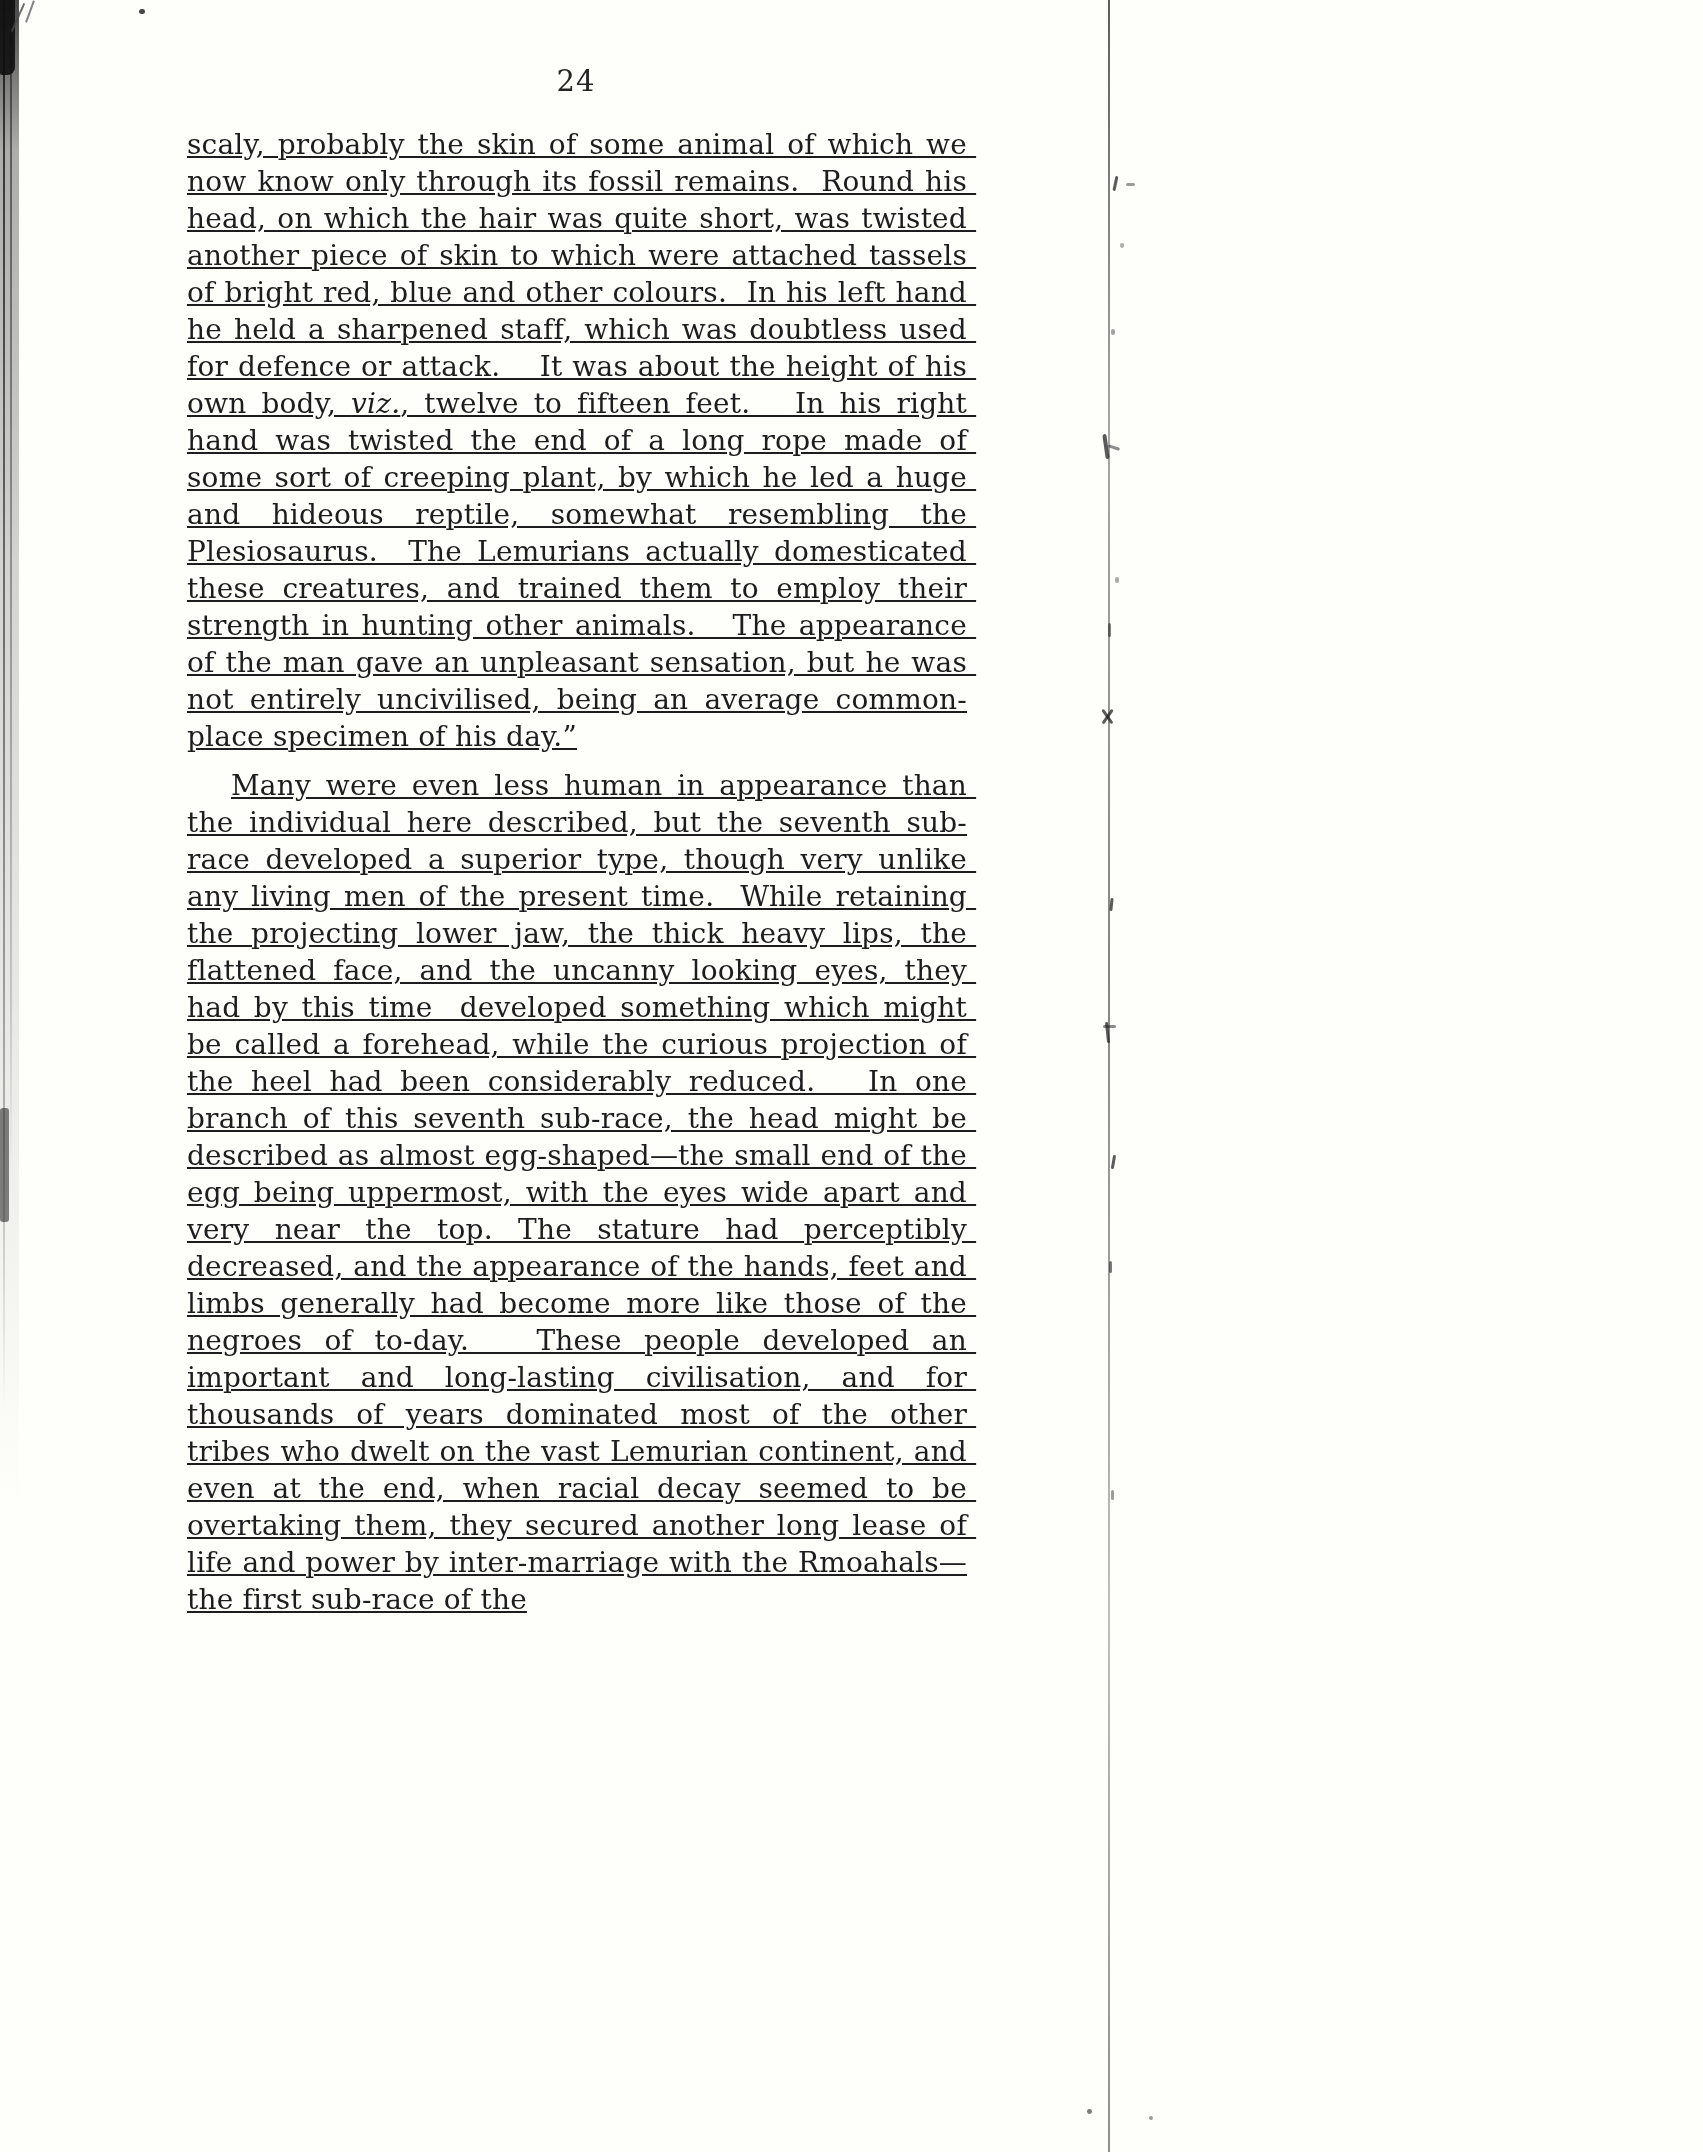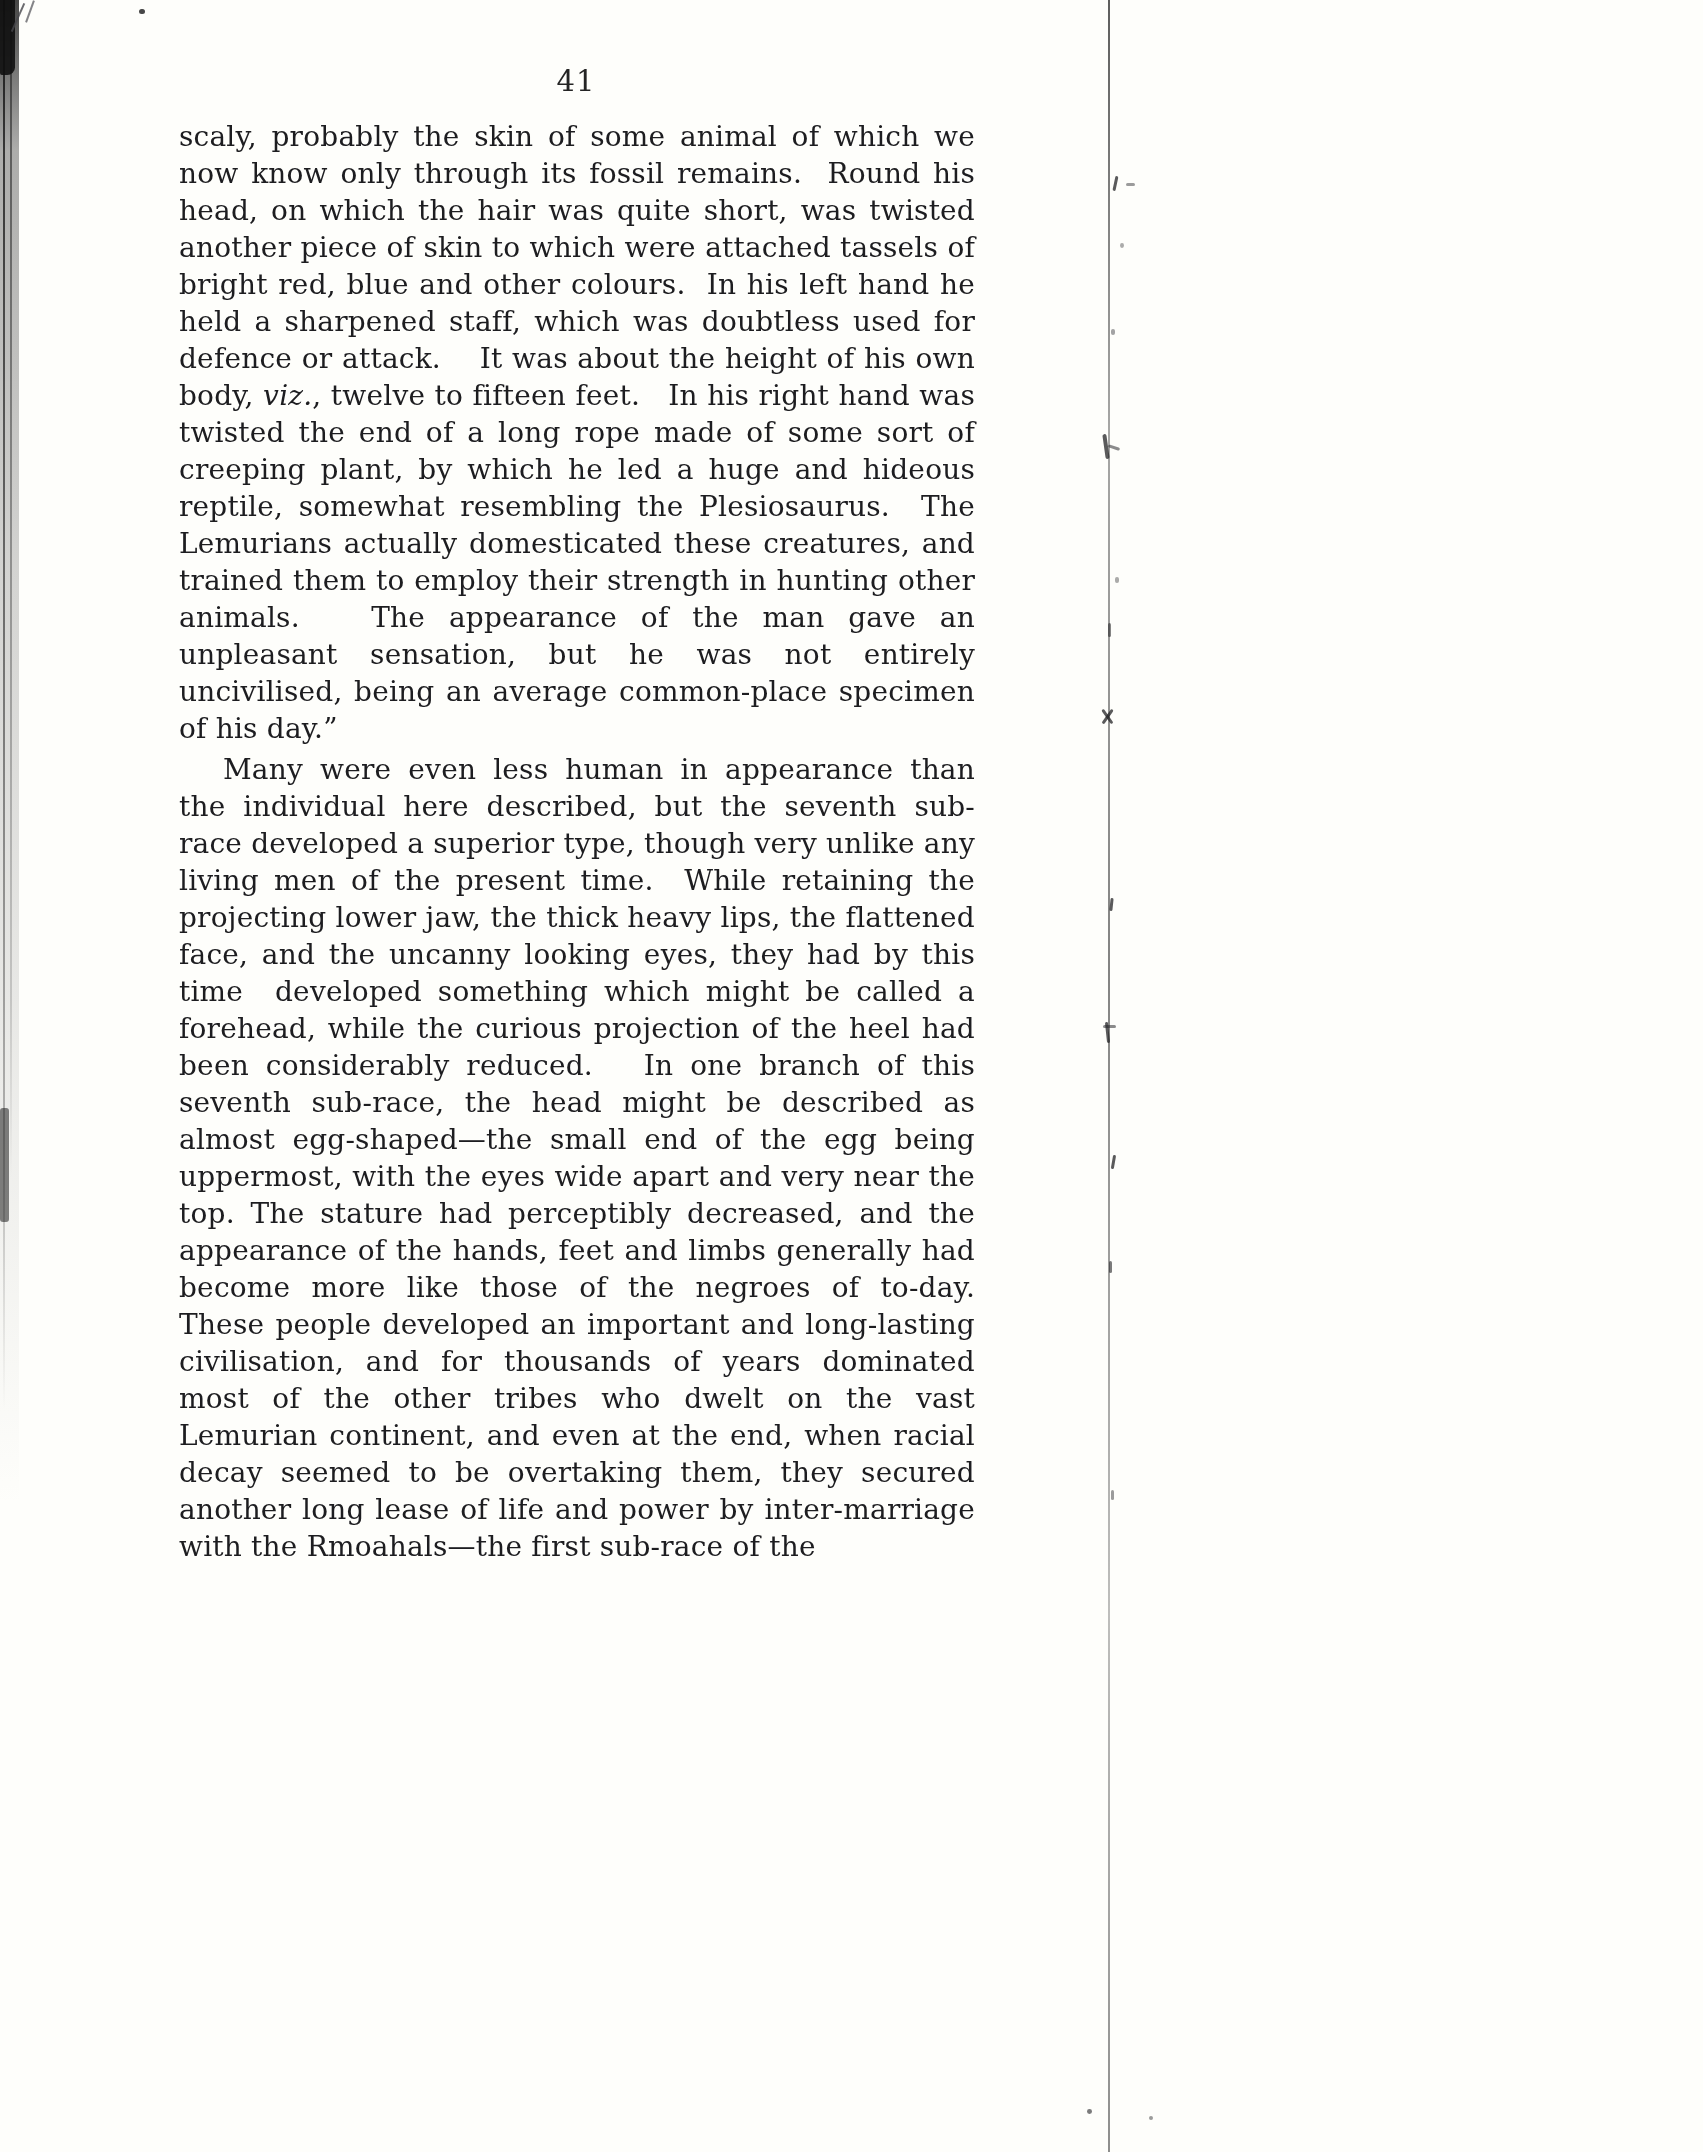--- a/index.html
+++ b/index.html
@@ -118,21 +118,22 @@
     top: 114px; left: 175px;
     width: 804px;
     color: #1d1d20;
     font-size: 28px;
     line-height: 37px;
     letter-spacing: 0.2px;
   }
   .para {
     text-align: justify;
     white-space: pre-wrap;
-    margin: 4px;
+    margin: 12px;
+    text-decoration: underline;
   }
   .para.indent { text-indent: 44px; }
   .italic { font-style: italic; }
 </style>
 </head>
 <body>
 
 <div class="page">
 
   <div class="left-edge-shadow"></div>
@@ -157,21 +158,21 @@
   <div class="ink-mark m7b"></div>
   <div class="ink-mark m8"></div>
   <div class="ink-mark m9"></div>
   <div class="ink-mark m9b"></div>
   <div class="ink-mark m10"></div>
   <div class="ink-mark m11"></div>
   <div class="ink-mark m12"></div>
   <div class="ink-mark bdot1"></div>
   <div class="ink-mark bdot2"></div>
 
-  <div class="page-number">41</div>
+  <div class="page-number">24</div>
 
   <div class="text-block">
       <p class="para"><span>scaly, probably the skin of some animal of which we now know only through its fossil remains.  Round his head, on which the hair was quite short, was twisted another piece of skin to which were attached tassels of bright red, blue and other colours.  In his left hand he held a sharpened staff, which was doubtless used for defence or attack.    It was about the height of his own body, </span><span class="italic">viz.</span><span>, twelve to fifteen feet.   In his right hand was twisted the end of a long rope made of some sort of creeping plant, by which he led a huge and hideous reptile, somewhat resembling the Plesiosaurus.  The Lemurians actually domesticated these creatures, and trained them to employ their strength in hunting other animals.   The appearance of the man gave an unpleasant sensation, but he was not entirely uncivilised, being an average common-place specimen of his day.”</span></p>
       <p class="para indent"><span>Many were even less human in appearance than the individual here described, but the seventh sub-race developed a superior type, though very unlike any living men of the present time.  While retaining the projecting lower jaw, the thick heavy lips, the flattened face, and the uncanny looking eyes, they had by this time  developed something which might be called a forehead, while the curious projection of the heel had been considerably reduced.   In one branch of this seventh sub-race, the head might be described as almost egg-shaped—the small end of the egg being uppermost, with the eyes wide apart and very near the top. The stature had perceptibly decreased, and the appearance of the hands, feet and limbs generally had become more like those of the negroes of to-day.   These people developed an important and long-lasting civilisation, and for thousands of years dominated most of the other tribes who dwelt on the vast Lemurian continent, and even at the end, when racial decay seemed to be overtaking them, they secured another long lease of life and power by inter-marriage with the Rmoahals—the first sub-race of the</span></p>
     </div>
 
 </div>
 
 
 </body></html>

